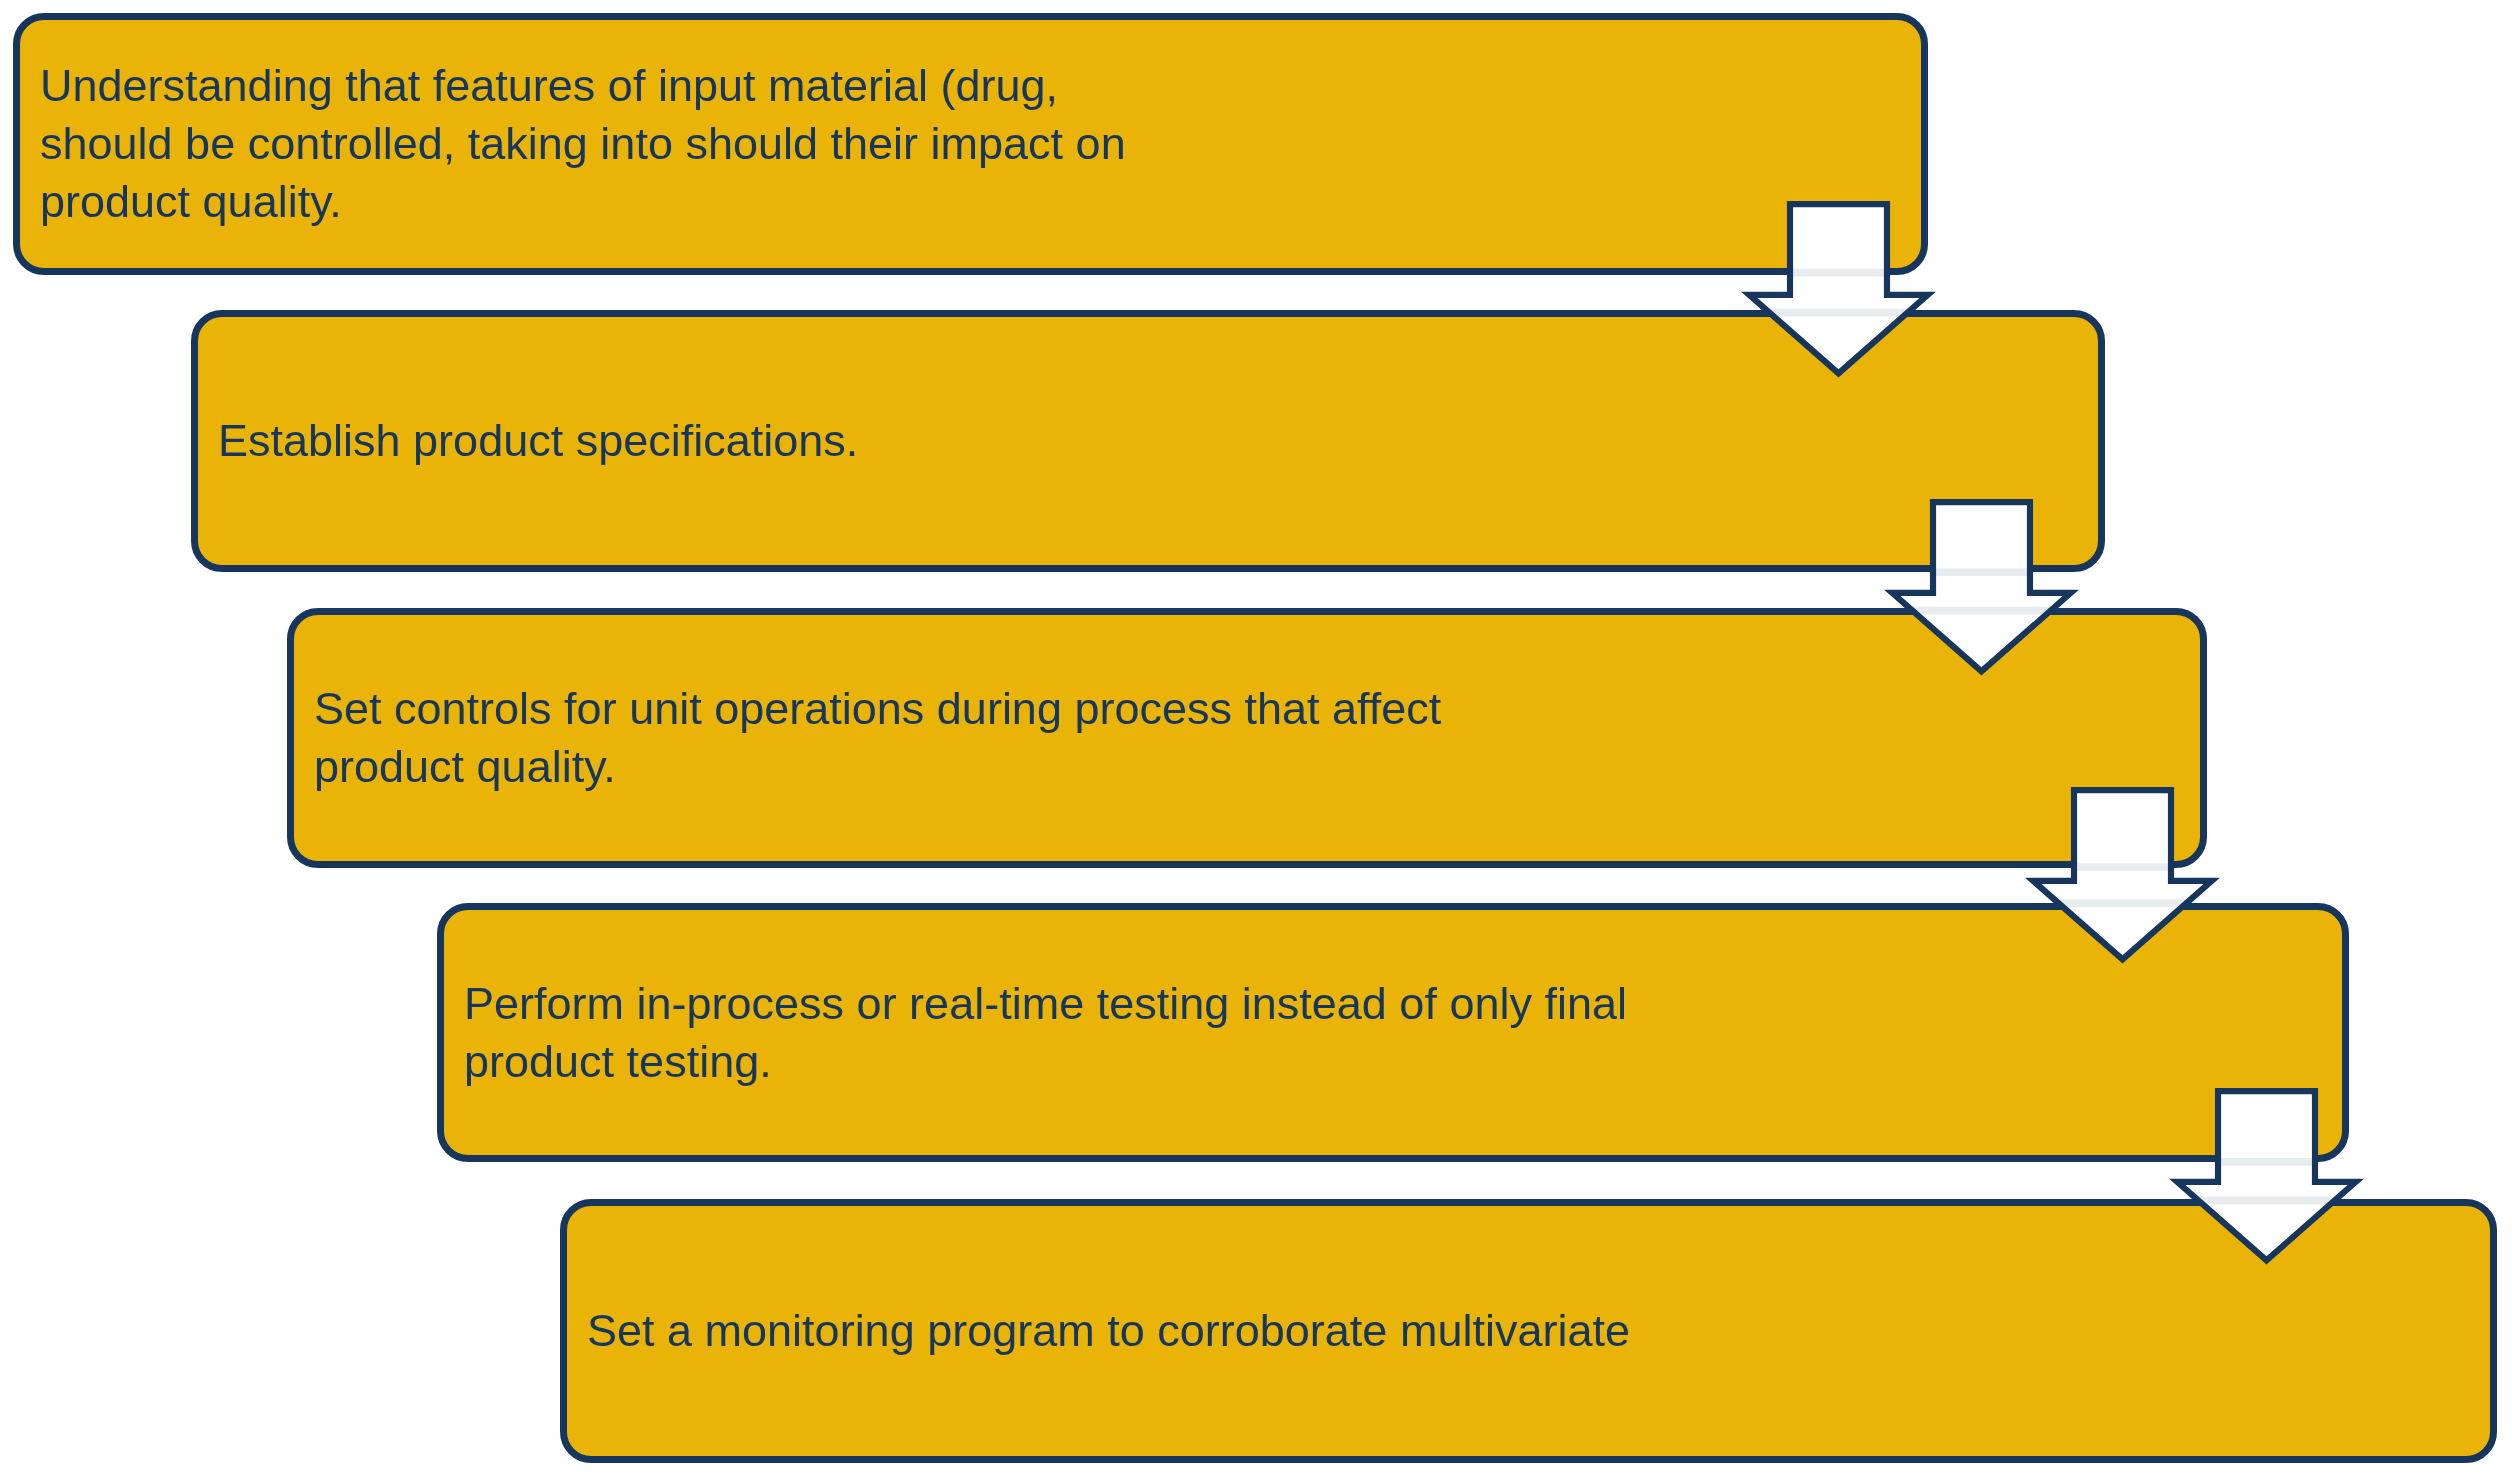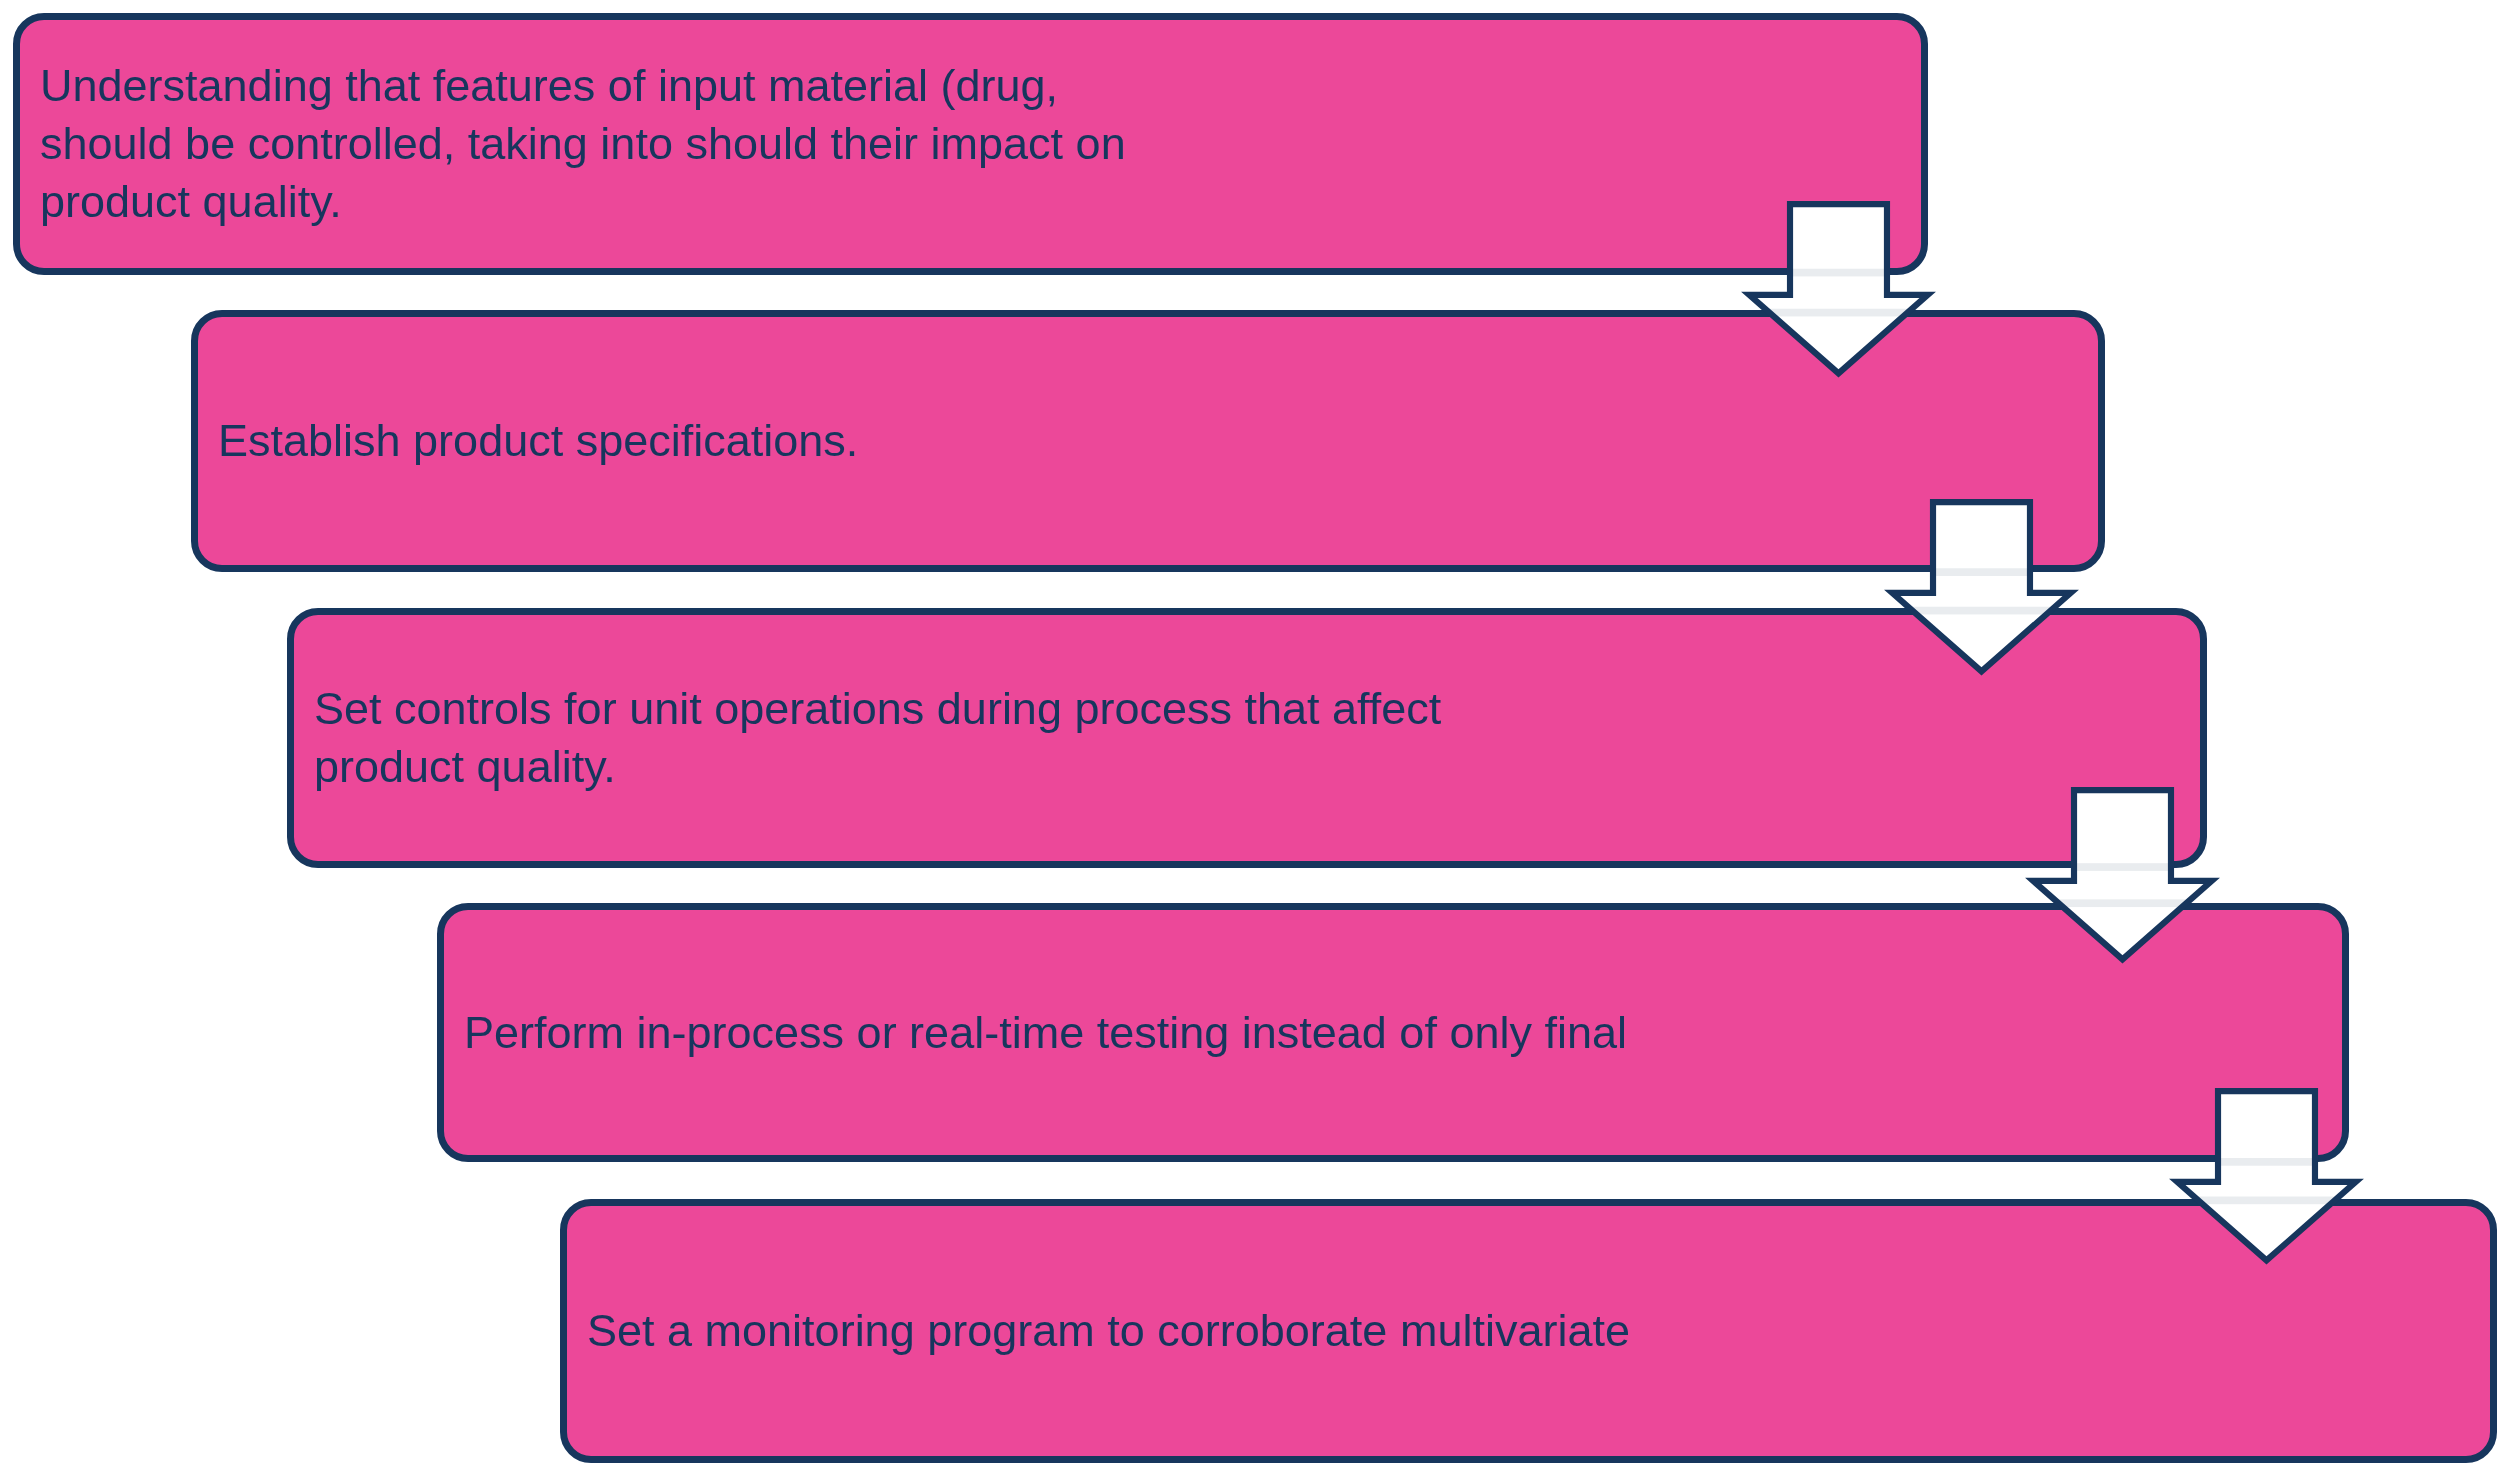--- a/index.html
+++ b/index.html
@@ -13,21 +13,21 @@
     height: 1482px;
     background: #ffffff;
     overflow: hidden;
     font-family: "Liberation Sans", "DejaVu Sans", sans-serif;
   }
   .flow-box {
     position: absolute;
     box-sizing: border-box;
     border: 7px solid #17365d;
     border-radius: 31px;
-    background: #ec4899;
+    background: #eab308;
     display: flex;
     flex-direction: column;
     justify-content: center;
     padding: 0 31px 0 20px;
     color: #17365d;
     font-size: 45px;
     line-height: 58px;
     letter-spacing: 0px;
     z-index: 1;
   }
@@ -72,20 +72,21 @@
     <div class="text-line">Establish product specifications.</div>
   </div>
 
   <div class="flow-box" id="box-3">
     <div class="text-line">Set controls for unit operations during process that affect</div>
     <div class="text-line">product quality.</div>
   </div>
 
   <div class="flow-box" id="box-4">
     <div class="text-line">Perform in-process or real-time testing instead of only final</div>
+    <div class="text-line">product testing.</div>
   </div>
 
   <div class="flow-box" id="box-5">
     <div class="text-line">Set a monitoring program to corroborate multivariate</div>
   </div>
 
   <div class="arrow-wrap" id="arrow-1">
     <svg viewBox="0 0 240 230" xmlns="http://www.w3.org/2000/svg">
       <defs>
           <clipPath id="clip-a1">

